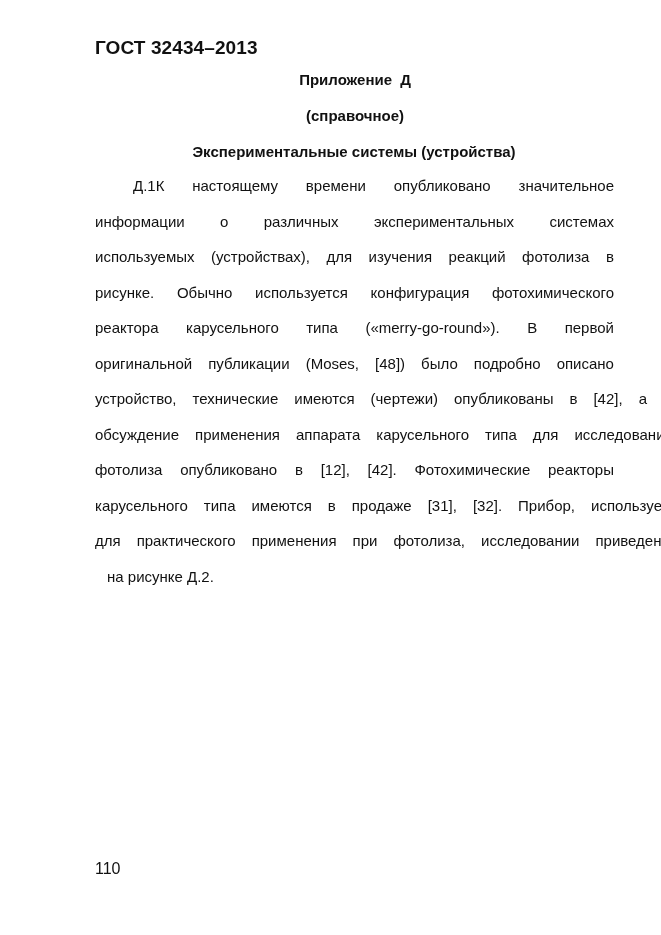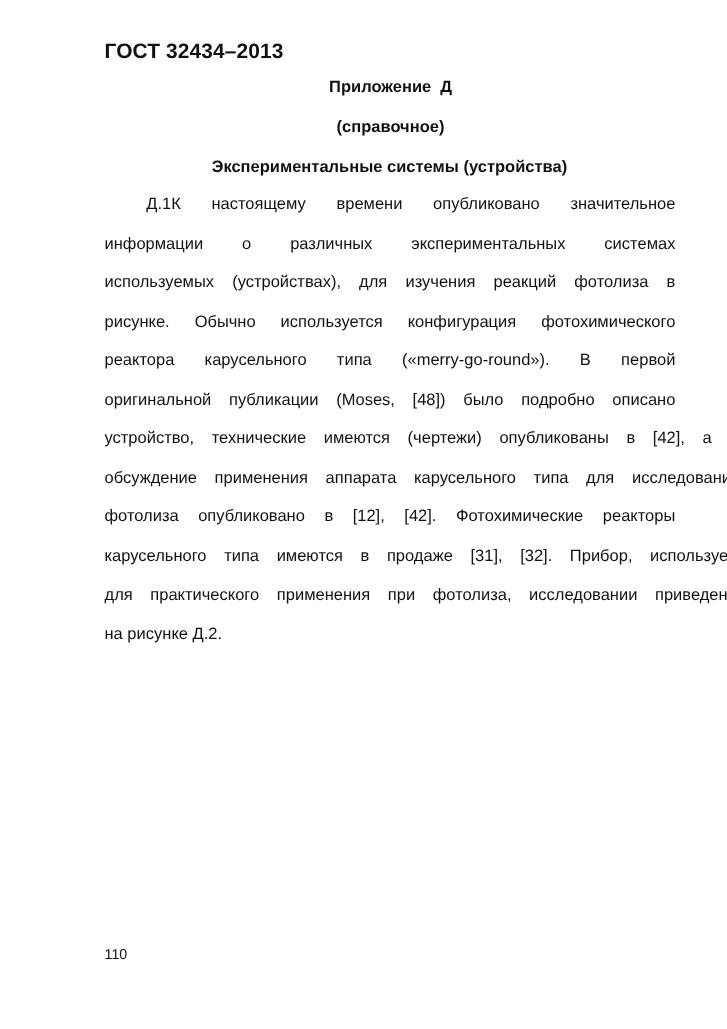--- a/index.html
+++ b/index.html
@@ -45,27 +45,27 @@
       line-height: 20px;
       font-size: 15px;
       text-align: justify;
       text-align-last: justify;
       white-space: nowrap;
       display: flex;
       justify-content: space-between;
       gap: 16px;
     }
     .line.indent { padding-left: 38px; }
-    .line.last { justify-content: flex-start; }
+    .line.last { justify-content: flex-start; margin-left: 12px; }
     .line span { white-space: pre; }
     .page-number {
       position: absolute;
       left: 95px;
       top: 860px;
-      font-size: 13px;
+      font-size: 16px;
     }
   </style>
 </head>
 <body>
 
 <div>
   <div class="doc-code">ГОСТ 32434–2013</div>
 
   <div class="appendix-title t1">Приложение  Д</div>
   <div class="appendix-title t2">(справочное)</div>

